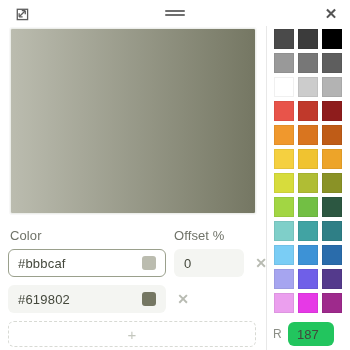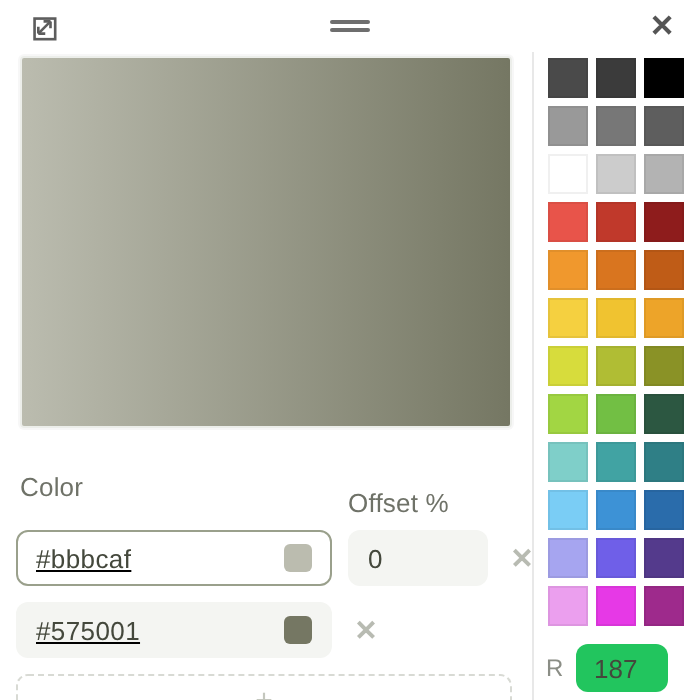--- a/index.html
+++ b/index.html
@@ -90,33 +90,32 @@
     gap: 8px;
   }
   .row + .row { margin-top: 8px; }
   .labels { margin-bottom: 6px; }
   .lbl {
     font-size: 13px;
     color: #6f7268;
     letter-spacing: .1px;
   }
   .lbl-color  { width: 158px; flex: 0 0 158px; padding-left: 2px; }
-  .lbl-offset { width: 70px;  flex: 0 0 70px; margin-top: 16px; }
+  .lbl-offset { width: 70px;  flex: 0 0 70px; }
 
   .color-field {
     width: 158px; flex: 0 0 158px;
     height: 28px;
     background: #f4f5f2;
     border: 1px solid transparent;
     border-radius: 6px;
     display: flex;
     align-items: center;
     padding: 0 9px;
     gap: 6px;
-    text-decoration: underline;
   }
   .color-field.focused {
     background: #ffffff;
     border-color: #9aa08c;
   }
   .color-field .hex {
     flex: 1 1 auto;
     font-size: 13px;
     color: #44483c;
     letter-spacing: .2px;
@@ -256,21 +255,21 @@
             <div class="row">
               <div class="color-field focused">
                 <span class="hex">#bbbcaf</span>
                 <span class="swatch-sm" style="background: rgb(187, 188, 175);"></span>
               </div>
               <div class="offset-field">0</div>
               <div class="del-btn">✕</div>
             </div>
             <div class="row">
               <div class="color-field">
-                <span class="hex">#575001</span>
+                <span class="hex">#619802</span>
                 <span class="swatch-sm" style="background: rgb(117, 119, 99);"></span>
               </div>
               <div class="del-btn">✕</div>
             </div>
           </div>
 
         <div class="add-btn">
           <span>+</span>
         </div>
       </div>

